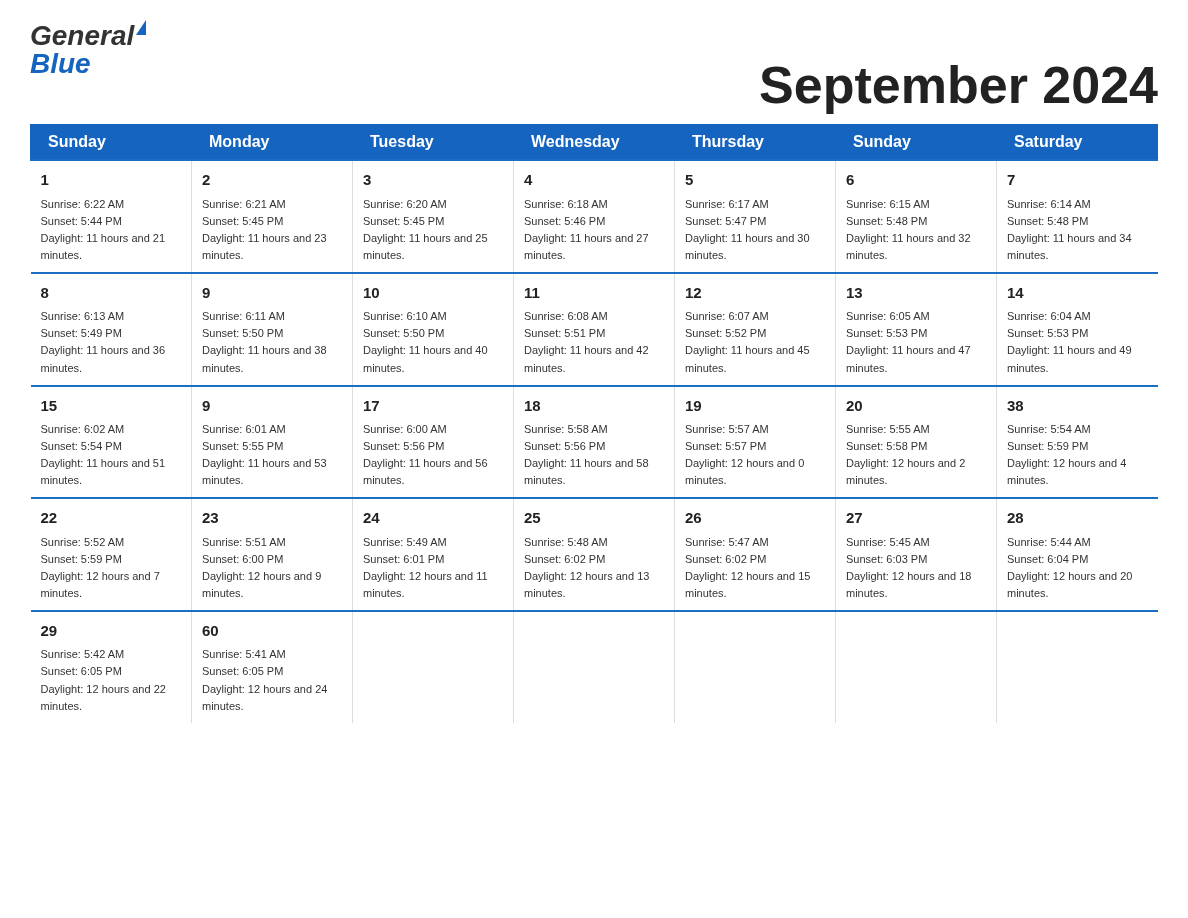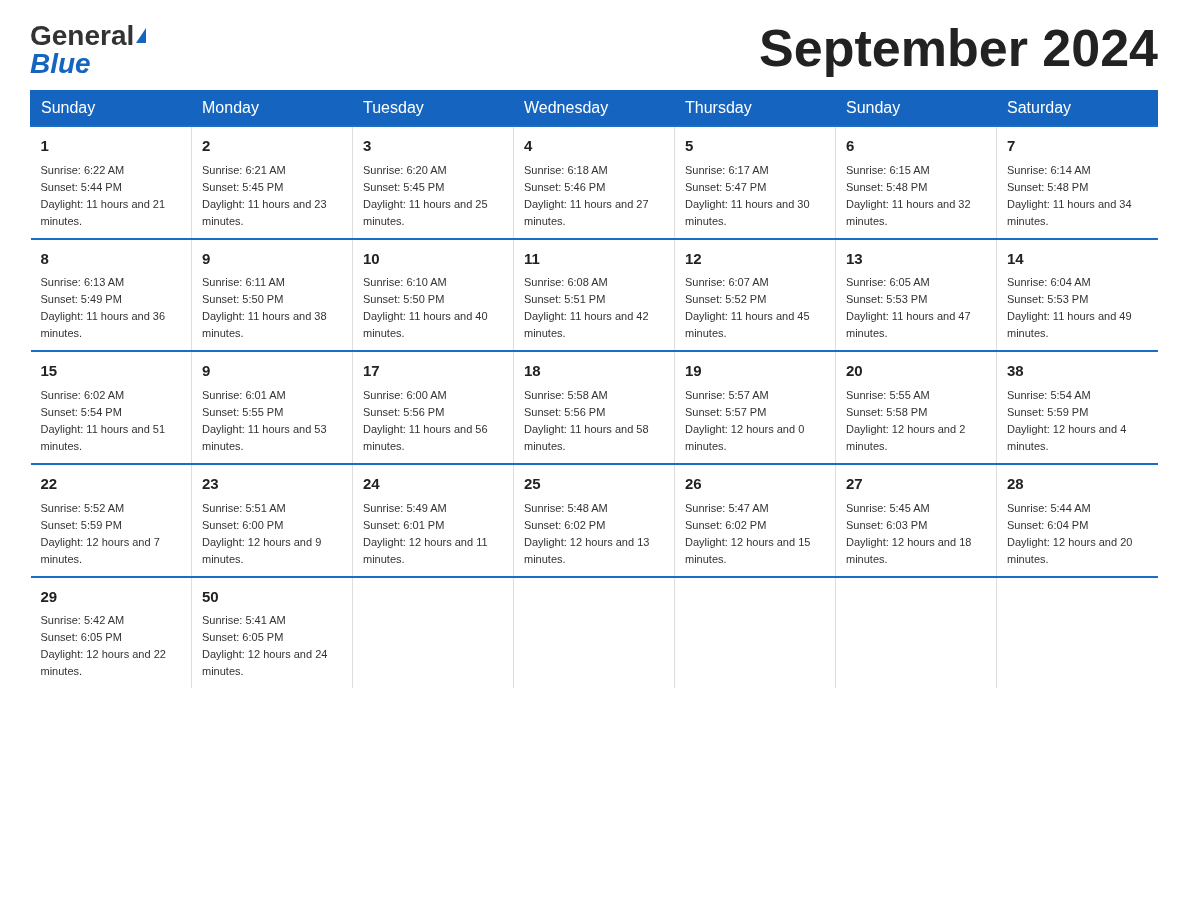--- a/index.html
+++ b/index.html
@@ -27,37 +27,38 @@
       color: #333;
     }
     .title-block {
       text-align: right;
     }
     .main-title {
       font-size: 52px;
       font-weight: bold;
       color: #222;
       line-height: 1.1;
+      margin-top: 37px;
     }
     .subtitle {
       font-size: 20px;
       color: #444;
       margin-top: 4px;
     }
     .calendar {
       width: 100%;
       border-collapse: collapse;
       margin-top: 10px;
     }
     .calendar thead th {
       background-color: #1565c0;
       color: #fff;
-      padding: 8px 10px;
+      padding: 8px 17px;
       font-size: 16px;
-      font-weight: normal;
+      font-weight: bold;
       text-align: left;
       border: 1px solid #1565c0;
     }
     .calendar tbody td {
       vertical-align: top;
       padding: 8px 10px;
       font-size: 13px;
       color: #333;
       border: 1px solid #ccc;
       border-top: 2px solid #1565c0;
@@ -94,21 +95,21 @@
     
     .calendar tbody tr td {
       border-top: 2px solid #1a6fc4;
     }
   </style>
 </head>
 <body>
 
 <div class="header">
   <div class="logo">
-    <div style="display:flex; align-items:center;">
+    <div style="display:flex; font-style:italic;">
       <span class="logo-text">General</span>
       <span style="display:inline-block; width:0; height:0; border-left:10px solid transparent; border-bottom:15px solid #1565c0; margin-left:2px; margin-bottom:2px;"></span>
     </div>
     <span class="logo-text" style="color:#1565c0; font-size:28px; font-weight:bold; margin-top:-4px;font-style:italic;">Blue</span>
   </div>
   <div class="title-block">
     <div class="main-title">September 2024</div>
   </div>
 </div>
 
@@ -244,21 +245,21 @@
           <div class="day-num">28</div>
           <div class="day-info">Sunrise: 5:44 AM<br>Sunset: 6:04 PM<br>Daylight: 12 hours and 20 minutes.</div>
         </td>
       </tr>
       <tr>
         <td>
           <div class="day-num">29</div>
           <div class="day-info">Sunrise: 5:42 AM<br>Sunset: 6:05 PM<br>Daylight: 12 hours and 22 minutes.</div>
         </td>
         <td>
-          <div class="day-num">50</div>
+          <div class="day-num">60</div>
           <div class="day-info">Sunrise: 5:41 AM<br>Sunset: 6:05 PM<br>Daylight: 12 hours and 24 minutes.</div>
         </td>
         <td class="empty-cell"></td>
         <td class="empty-cell"></td>
         <td class="empty-cell"></td>
         <td class="empty-cell"></td>
         <td class="empty-cell"></td>
       </tr>
     </tbody>
 </table>

